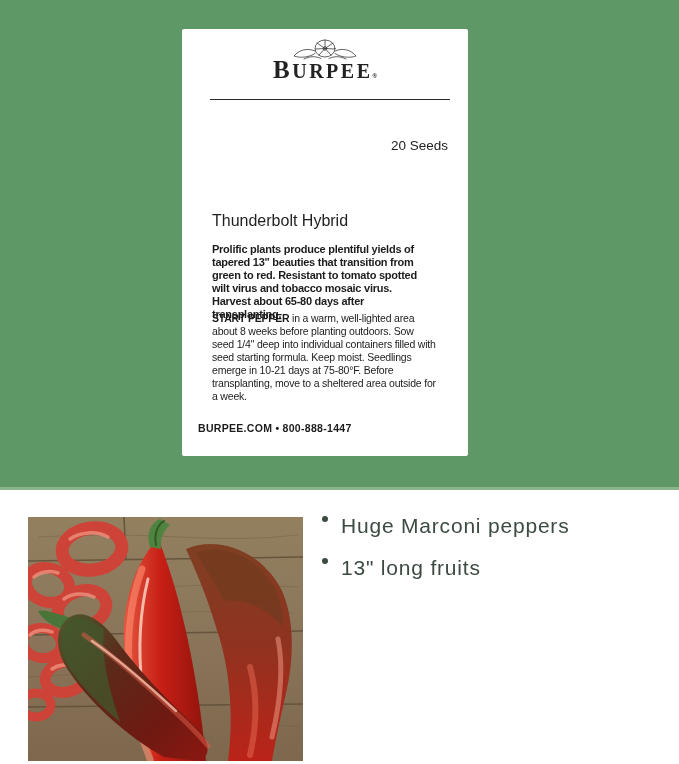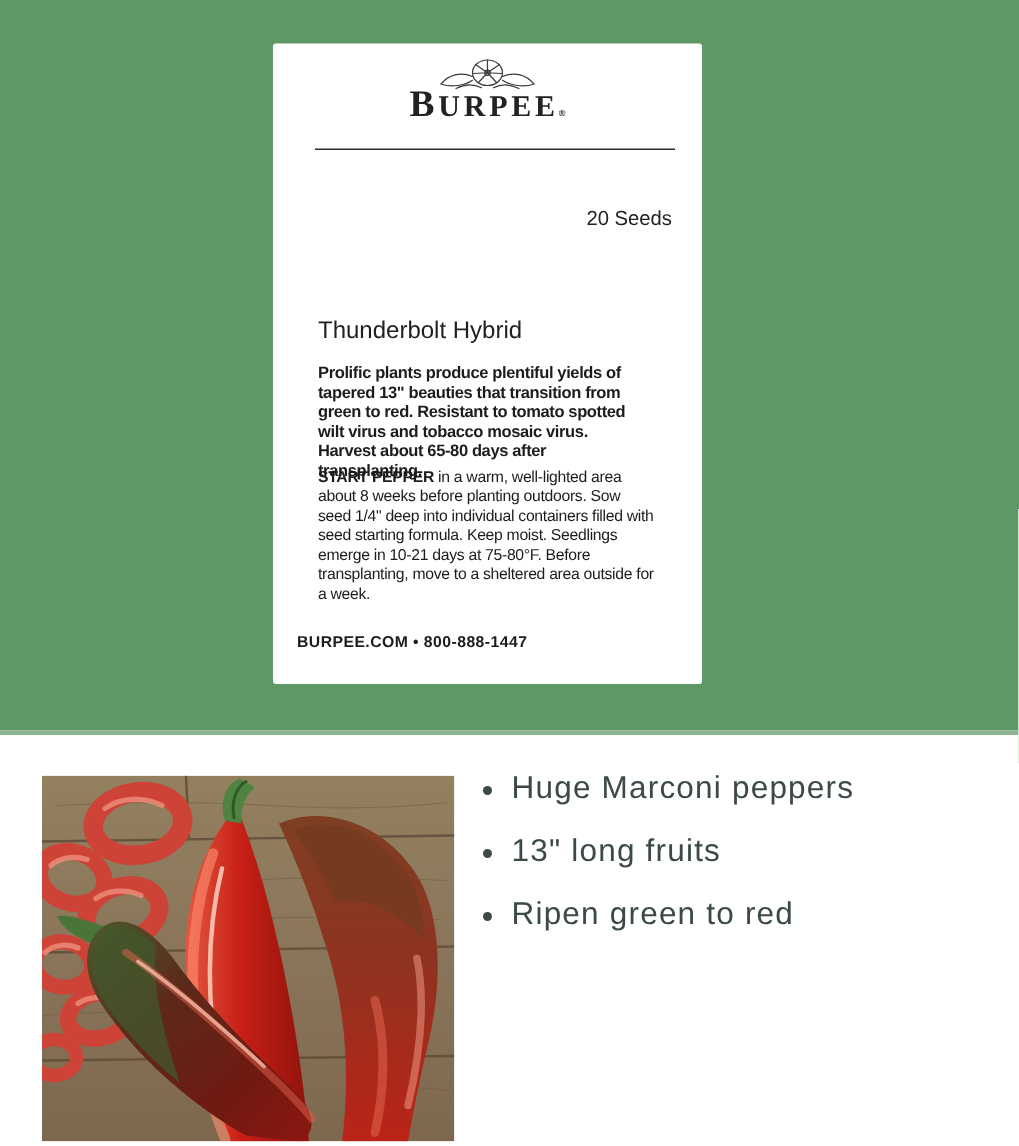--- a/index.html
+++ b/index.html
@@ -59,21 +59,21 @@
   }
   
   .photo{
     position:absolute;left:28px;top:517px;width:275px;height:244px;
     overflow:hidden;
   }
   .features{
     position:absolute;left:322px;top:514px;margin:0;padding:0;list-style:none;
   }
   .features li{
-    display:flex;align-items:center;height:24px;margin-bottom:18px;
+    display:flex;align-items:flex-start;height:24px;margin-bottom:18px;
     font-size:21px;letter-spacing:0.8px;font-weight:400;
     color:var(--feat,#3c4b41);white-space:nowrap;
   }
   .dot{
     width:6px;height:6px;border-radius:50%;
     background:var(--feat,#3c4b41);
     margin-right:13px;flex:none;margin-top:2px;
   }
 </style>
 </head>
@@ -200,19 +200,15 @@
 
   <ul class="features">
     <li>
         <span class="dot"></span>
         <span>Huge Marconi peppers</span>
       </li>
     <li>
         <span class="dot"></span>
         <span>13"  long fruits</span>
       </li>
-    <li>
-        <span class="dot"></span>
-        <span>Ripen green to red</span>
-      </li>
   </ul>
 
 </div>
 
 </body></html>

